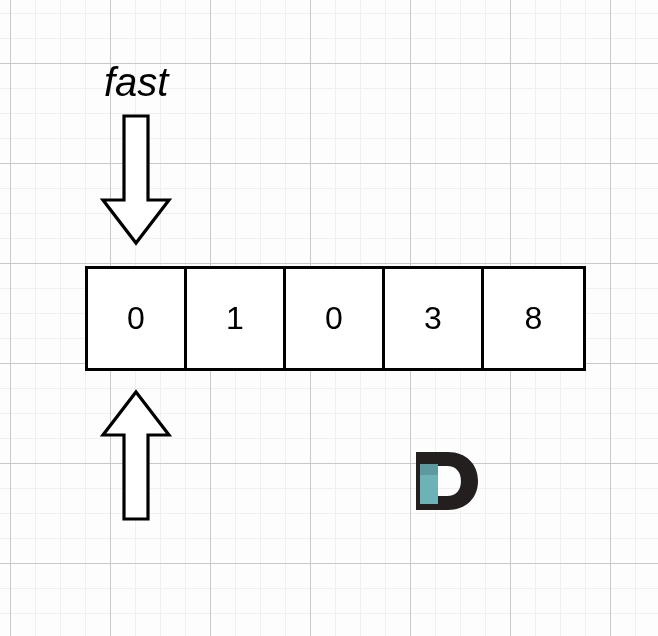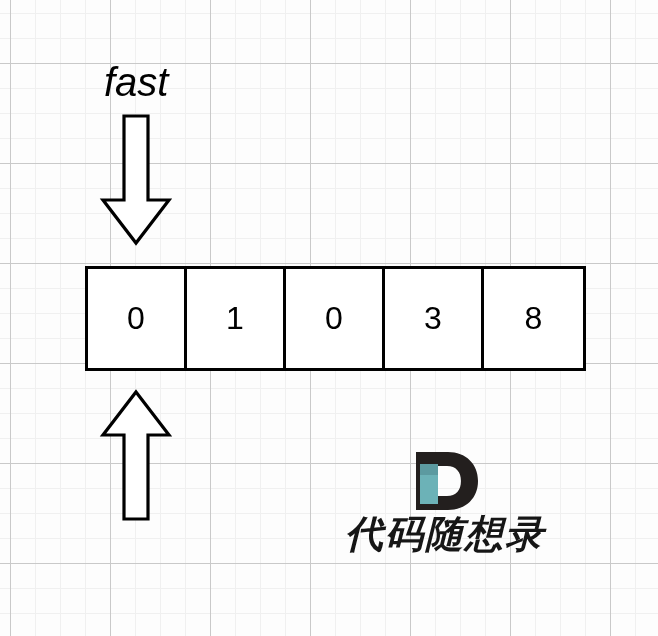--- a/index.html
+++ b/index.html
@@ -151,16 +151,15 @@
 
   <div id="watermark">
     <div id="logo-mark">
       <svg id="logo-d" viewBox="0 0 70 58">
         <path d="M 8 0 L 40 0 C 58 0 70 12 70 29 C 70 46 58 58 40 58 L 8 58 Z
                  M 30 14 L 30 44 L 39 44 C 48 44 53 38 53 29 C 53 20 48 14 39 14 Z" fill="#231f1e" fill-rule="evenodd"></path>
       </svg>
       <div id="logo-accent"></div>
       <div id="logo-accent-dark"></div>
     </div>
-    <div id="logo-text">代码随想录</div>
   </div>
 
 </div>
 
 </body></html>

